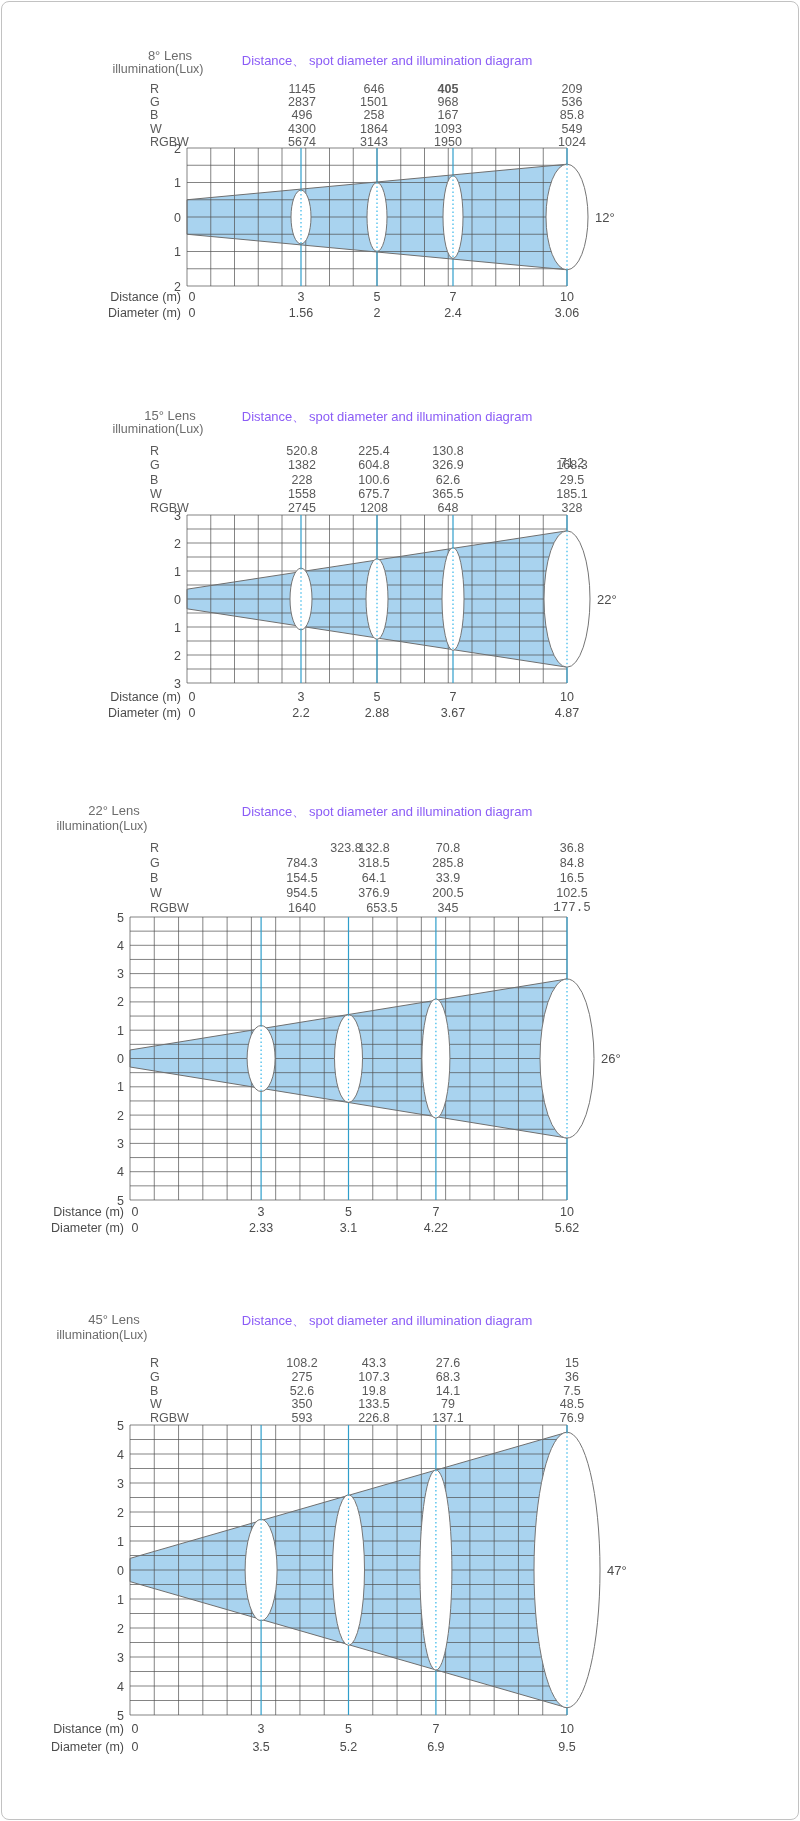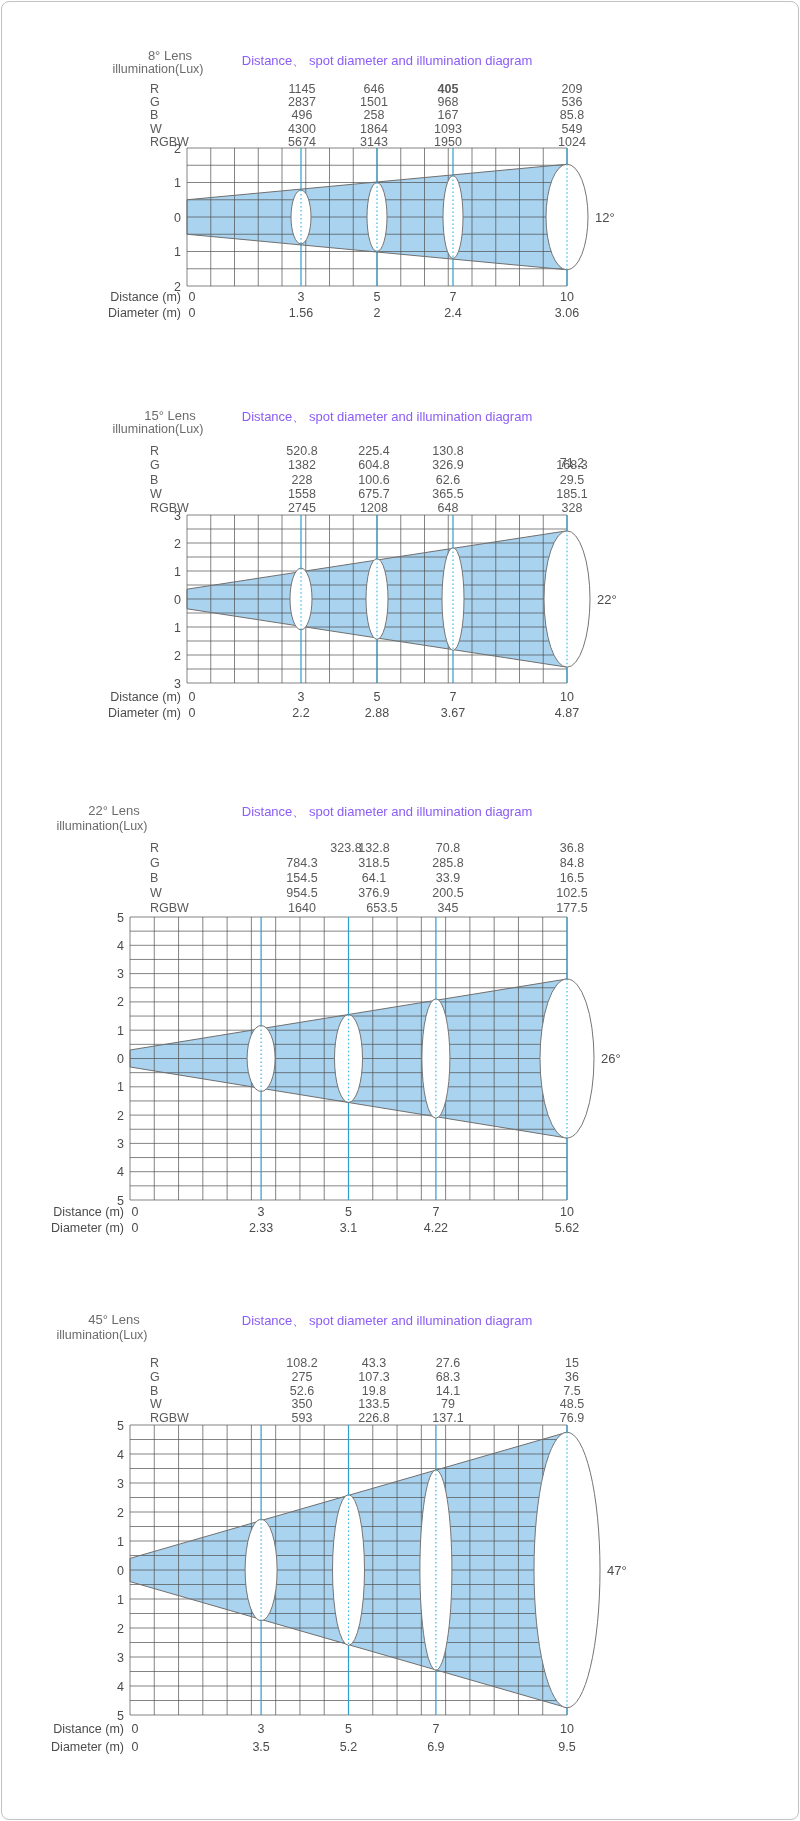--- a/index.html
+++ b/index.html
@@ -209,21 +209,21 @@
         <div class="abs val" style="left: 300px; top: 0px;">954.5</div>
         <div class="abs val" style="left: 372px; top: 0px;">376.9</div>
         <div class="abs val" style="left: 446px; top: 0px;">200.5</div>
         <div class="abs val" style="left: 570px; top: 0px;">102.5</div>
       </div>
       <div class="abs" style="left: 0px; top: 108px; width: 100%; height: 15px;">
         <div class="abs chan-label" style="left: 148px; top: 0px;">RGBW</div>
         <div class="abs val" style="left: 300px; top: 0px;">1640</div>
         <div class="abs val" style="left: 348px; top: 0px; margin-left: 32px;">653.5</div>
         <div class="abs val" style="left: 446px; top: 0px;">345</div>
-        <div class="abs val" style="left: 570px; top: 0px;">177.5</div>
+        <div class="abs val" style="left: 570px; top: 0px; font-family: Liberation Mono, monospace;">177.5</div>
       </div>
       <svg width="796" height="452">
         <polygon points="128,257.01 565,185.97699999999998 565,345.023 128,273.99" fill="#a9d3ef" stroke="none"></polygon>
         <path d="M128.00,124V407 M152.28,124V407 M176.56,124V407 M200.83,124V407 M225.11,124V407 M249.39,124V407 M273.67,124V407 M297.94,124V407 M322.22,124V407 M346.50,124V407 M370.78,124V407 M395.06,124V407 M419.33,124V407 M443.61,124V407 M467.89,124V407 M492.17,124V407 M516.44,124V407 M540.72,124V407 M565.00,124V407 M128,124.00H565 M128,138.15H565 M128,152.30H565 M128,166.45H565 M128,180.60H565 M128,194.75H565 M128,208.90H565 M128,223.05H565 M128,237.20H565 M128,251.35H565 M128,265.50H565 M128,279.65H565 M128,293.80H565 M128,307.95H565 M128,322.10H565 M128,336.25H565 M128,350.40H565 M128,364.55H565 M128,378.70H565 M128,392.85H565 M128,407.00H565 " stroke="#4f4f4f" stroke-width="0.7" fill="none"></path>
         <line x1="259.1" y1="124" x2="259.1" y2="407" stroke="#2f9ecb" stroke-width="1.2"></line>
         <line x1="346.5" y1="124" x2="346.5" y2="407" stroke="#2f9ecb" stroke-width="1.2"></line>
         <line x1="433.90000000000003" y1="124" x2="433.90000000000003" y2="407" stroke="#2f9ecb" stroke-width="1.2"></line>
         <line x1="565" y1="124" x2="565" y2="407" stroke="#2f9ecb" stroke-width="1.2"></line>
         <path d="M128,257.01 L565,185.97699999999998 M128,273.99 L565,345.023 M128,257.01 L128,273.99" stroke="#6f6f6f" stroke-width="1" fill="none"></path>
         <ellipse cx="259.1" cy="265.5" rx="14" ry="32.969500000000004" fill="#ffffff" stroke="#757575" stroke-width="1"></ellipse>

